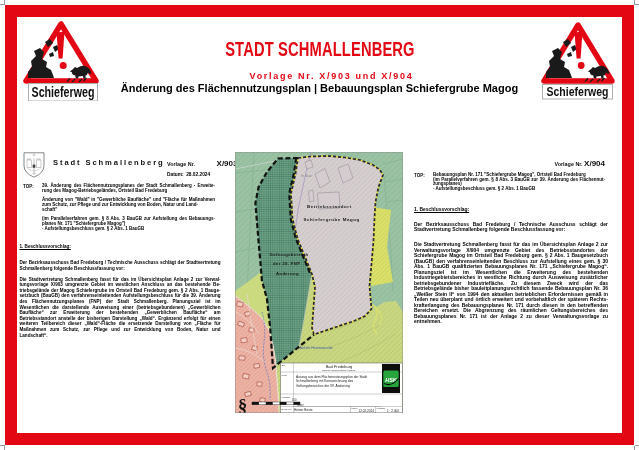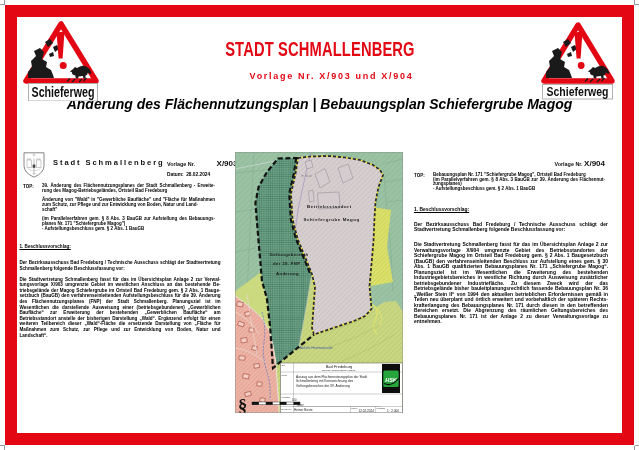--- a/index.html
+++ b/index.html
@@ -8,22 +8,22 @@
 body { position:relative; }
 .abs { position:absolute; }
 .b { font-weight:bold; }
 #frame { left:4.5px; top:4.5px; width:629.5px; height:440px;
   border:12.2px solid #e30613; }
 .crop { position:absolute; background:#9a9a9a; }
 #title1 { left:0; right:0; top:37.5px; text-align:center; font-size:20px;
   font-weight:bold; color:#e30613; letter-spacing:0.2px; }
 #title2 { left:0; right:0; top:70.5px; text-align:center; font-size:9px;
   font-weight:bold; color:#e30613; letter-spacing:1.7px;margin-left:24px; }
-#title3 { left:0; right:0; top:96px; text-align:center; font-size:14px;
-  font-weight:bold; color:#000;font-style:italic; }
+#title3 { left:0; right:0; top:82px; text-align:center; font-size:11px;
+  font-weight:bold; color:#000; }
 .tiny { font-weight:bold; color:#000; }
 #lcol-top, #rcol-top { line-height:4.7px; font-size:4.5px; }
 .body-l { line-height:5.6px; font-size:4.6px; }
 .body-r { line-height:5.52px; font-size:4.95px; }
 .jus { text-align:justify; }
 .u { text-decoration:underline; }
 </style>
 </head>
 <body>
 

